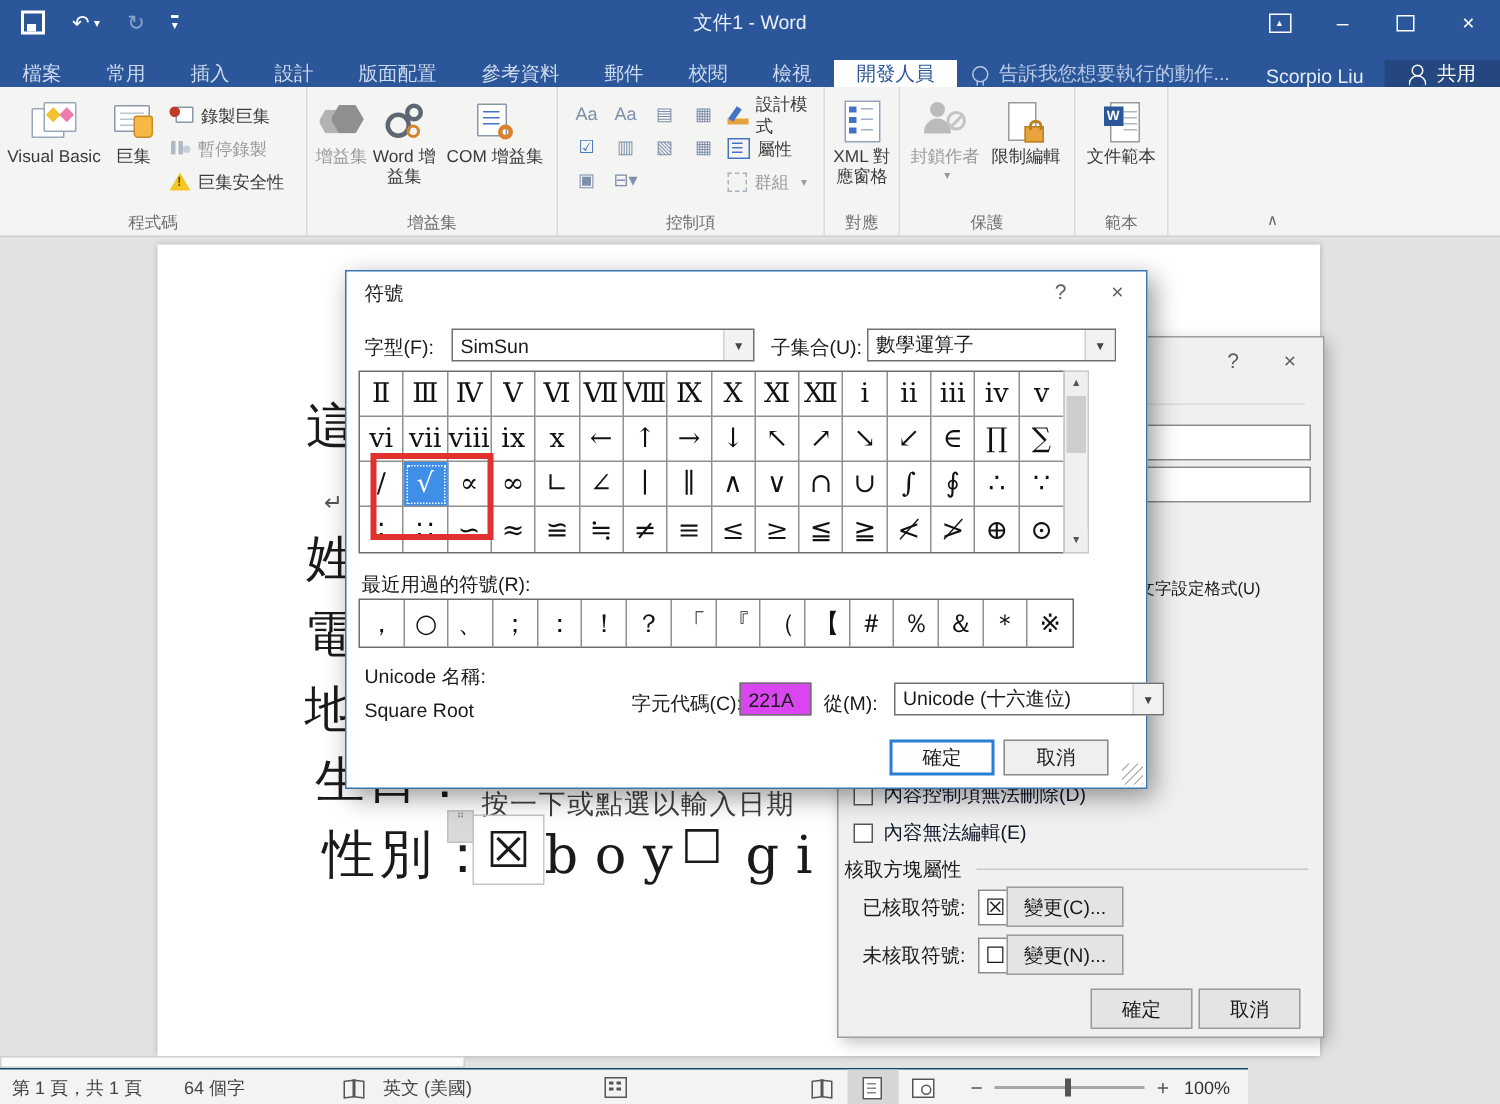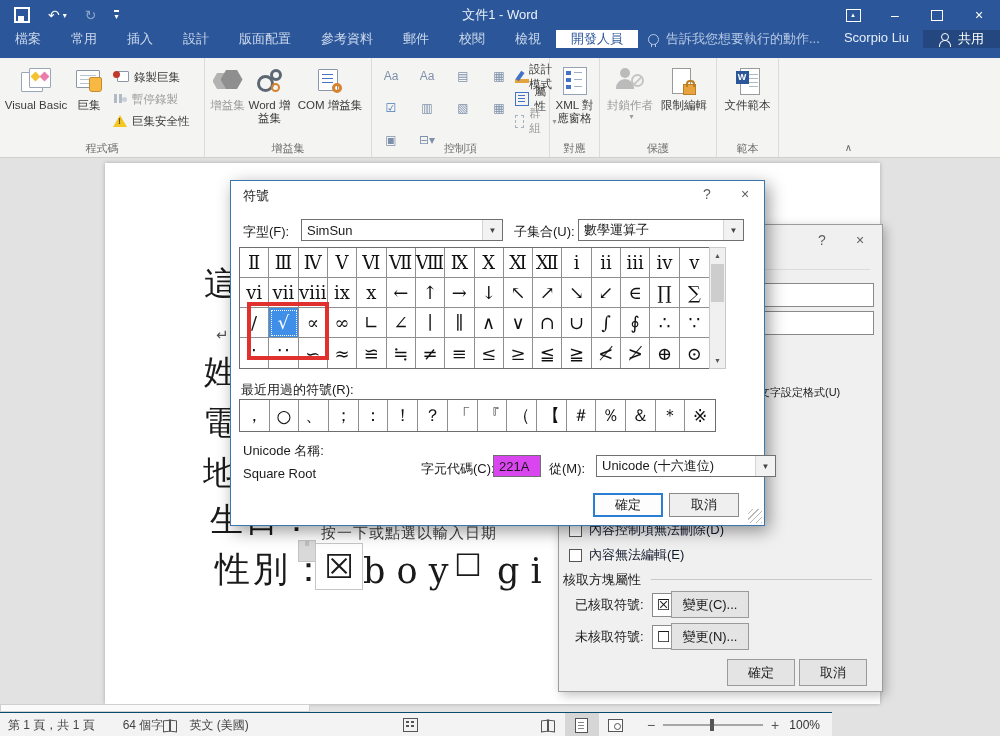--- a/index.html
+++ b/index.html
@@ -14,21 +14,21 @@
   .saveic:before{content:"";position:absolute;left:2px;bottom:0;width:6px;height:5px;background:#fff}
   .dim{opacity:.45}
   .chev{font-size:8px;margin-left:3px}
   .qcustom{display:inline-block;border-top:2px solid #fff;padding-top:1px;font-size:8px;line-height:8px}
   #title-text{position:absolute;left:0;right:0;text-align:center;font-size:13px;color:#eaf0fa}
   #winbtns{position:absolute;right:0;top:0;height:30px;display:flex;align-items:center}
   .wbtn{width:42px;height:30px;display:flex;align-items:center;justify-content:center;color:#fff;font-size:14px}
   .maxic{width:10px;height:9px;border:1px solid #fff;display:inline-block}
   .ribopt{width:13px;height:11px;border:1px solid #fff;display:flex;align-items:center;justify-content:center;font-size:7px}
   
-  #tabrow{position:absolute;left:0;top:30px;width:1000px;height:28px;background:#2b579a;display:flex;align-items:flex-start;color:#cdd9ec;font-size:13px}
+  #tabrow{position:absolute;left:0;top:30px;width:1000px;height:28px;background:#2b579a;display:flex;align-items:flex-end;color:#cdd9ec;font-size:13px}
   #tab-strip{display:flex}
   .tab{padding:0 15px;display:flex;align-items:center;cursor:default}
   .tab.active{background:#fff;color:#2b579a}
   #tellme{display:flex;align-items:center;gap:7px;margin-left:10px;color:#b6c8e4}
   .bulb{width:9px;height:9px;border:1px solid #b6c8e4;border-radius:50%;position:relative}
   .bulb:after{content:"";position:absolute;left:2px;top:9px;width:3px;height:3px;border-left:1px solid #b6c8e4;border-right:1px solid #b6c8e4}
   #tabspacer{flex:1}
   #user-name{display:flex;align-items:center;color:#e6edf8;margin-right:14px}
   #share-btn{display:flex;align-items:center;gap:7px;background:rgba(0,0,0,.18);color:#fff;padding:0 16px}
   .person{width:12px;height:12px;position:relative}
@@ -71,21 +71,21 @@
   .hex.h2{width:22px;height:19px;left:8px;top:2px;background:#8f8f8f}
   .gearwrap{position:relative;width:30px;height:27px}
   .gear{position:absolute;border-radius:50%;border:3.5px solid #5d6774;box-sizing:border-box}
   .gear.g1{width:17px;height:17px;left:3px;top:7px}
   .gear.g2{width:12px;height:12px;left:16px;top:1px;border-width:3px}
   .gear.g3{width:9px;height:9px;left:17px;top:15px;border-color:#d8822c;border-width:2.5px}
   .comic{position:relative;width:24px;height:24px}
   .comic .c1{position:absolute;left:0;top:0;width:20px;height:22px;border-color:#8a97a8}
   .comic .c1:before{content:"";position:absolute;left:3px;top:4px;width:11px;height:1px;background:#4472c4;box-shadow:0 4px 0 #4472c4,0 8px 0 #4472c4}
   .comic .g{position:absolute;right:0;bottom:0;width:10px;height:10px;border:3px solid #d8822c;border-radius:50%;box-sizing:border-box}
-  #control-tiles{display:grid;grid-template-columns:repeat(4,24px);grid-auto-rows:20px;gap:12px;padding:6px 2px 0 4px}
+  #control-tiles{display:grid;grid-template-columns:repeat(4,24px);grid-auto-rows:20px;gap:2px;padding:6px 2px 0 4px}
   .tile{display:flex;align-items:center;justify-content:center;font-size:12px;color:#7e90ab;border:1px solid transparent}
   .tile:nth-child(5){color:#4b7ab8}
   .dmic{position:relative;width:15px;height:12px}
   .dmic:before{content:"";position:absolute;left:0;bottom:0;width:14px;height:4px;background:#e5a33c}
   .dmic:after{content:"";position:absolute;left:3px;top:0;width:4px;height:10px;background:#4472c4;transform:rotate(35deg)}
   .propic{width:13px;height:12px;border:1px solid #4472c4;position:relative}
   .propic:before{content:"";position:absolute;left:2px;top:2px;width:7px;height:1px;background:#4472c4;box-shadow:0 3px 0 #4472c4,0 6px 0 #4472c4}
   .grpic{width:11px;height:11px;border:1px dashed #a9b4c2}
   .xmlic{width:22px;height:26px;border:1px solid #93a2b5;background:#fff;position:relative}
   .xmlic:before{content:"";position:absolute;left:2px;top:3px;width:5px;height:4px;background:#4472c4;box-shadow:0 7px 0 #4472c4,0 14px 0 #4472c4}
@@ -103,21 +103,21 @@
   .doctic .pg{position:absolute;right:0;top:0;width:18px;height:25px;background:#fff;border:1px solid #9a9a9a}
   .doctic .w{position:absolute;left:0;top:3px;width:13px;height:13px;background:#2b579a;color:#fff;font-size:9px;font-weight:bold;display:flex;align-items:center;justify-content:center}
   .doctic .ln{position:absolute;right:2px;top:6px;width:9px;height:1px;background:#b0b8c4;box-shadow:0 4px 0 #b0b8c4,0 8px 0 #b0b8c4,0 12px 0 #b0b8c4}
   #ribbon-collapse{position:absolute;right:148px;bottom:4px;font-size:10px;color:#666}
   
   #workspace{position:absolute;left:0;top:158px;width:1000px;height:546px;background:#e2e2e2}
   #document-page{position:absolute;left:105px;top:5px;width:775px;height:541px;background:#fff;box-shadow:0 0 4px rgba(0,0,0,.25)}
   .cornermark{position:absolute;left:187px;top:76px;width:60px;height:13px;border-right:1px solid #8a8a8a;border-bottom:1px solid #8a8a8a}
   .docline{position:absolute;font-family:"DejaVu Serif","Liberation Serif",serif;font-size:33px;color:#1a1a1a;letter-spacing:2px;white-space:nowrap}
   #pilcrow{position:absolute;left:111px;top:163px;font-size:15px;color:#555}
-  #date-hint{position:absolute;left:216px;top:361px;font-size:15px;color:#3f3f3f;letter-spacing:1px;white-space:nowrap}
+  #date-hint{position:absolute;left:216px;top:361px;font-size:18px;color:#3f3f3f;letter-spacing:1px;white-space:nowrap}
   #gender-line{position:absolute;left:0;top:375px;height:60px;width:560px}
   #gender-line .cjk{position:absolute;left:110px;top:8px;font-family:"DejaVu Serif","Liberation Serif",serif;font-size:35px;color:#1a1a1a;letter-spacing:3px}
   #cc-handle{position:absolute;left:193px;top:2px;width:16px;height:20px;background:#d9d9d9;border:1px solid #c2c2c2;color:#7a7a7a;font-size:7px;line-height:6px;text-align:center;overflow:hidden}
   #cc-box{position:absolute;left:210px;top:5px;width:46px;height:45px;border:1px solid #c6c6c6;display:flex;align-items:center;justify-content:center}
   #cc-box .chk{font-family:"DejaVu Sans",sans-serif;font-size:33px;color:#1a1a1a}
   .latin{position:absolute;top:13px;font-family:"DejaVu Serif","Liberation Serif",serif;font-size:35px;color:#1a1a1a}
   #boy-text{left:258px;letter-spacing:0}
   #unchecked-glyph{left:349px;top:9px;font-family:"DejaVu Sans",sans-serif;font-size:31px}
   #gi-text{left:392px}
   
@@ -167,21 +167,21 @@
   .sbtn{position:absolute;width:70px;height:24px;background:#efefef;border:1px solid #8a8a8a;font-size:13px;color:#1a1a1a;display:flex;align-items:center;justify-content:center;box-sizing:border-box}
   #sym-ok{left:362px;top:312px;border:2px solid #2a7ed3;background:#fdfdfd}
   #sym-cancel{left:438px;top:312px}
   #sym-grip{position:absolute;right:2px;bottom:2px;width:14px;height:14px;background:repeating-linear-gradient(135deg,transparent 0 3px,#b9b9b9 3px 4px)}
   #red-annotation{position:absolute;left:247px;top:302px;width:74px;height:50px;border:4px solid #e0312e;z-index:60}
   
   #hscroll-strip{position:absolute;left:0;top:704px;width:310px;height:8px;background:#fafafa;border:1px solid #cfcfcf;box-sizing:border-box}
   #statusbar{position:absolute;left:0;top:712px;width:832px;height:24px;background:#f3f3f3;border-top:1px solid #0c4a6e;font-size:12px;color:#444;display:flex;align-items:center}
   #sb-left{display:flex;align-items:center;margin-left:8px;gap:0}
   #sb-page{margin-right:28px}
-  #sb-words{}
+  #sb-words{margin-right:66px}
   .bookic{width:14px;height:11px;position:relative;margin-right:12px}
   .bookic:before,.bookic:after{content:"";position:absolute;top:0;width:6px;height:10px;border:1px solid #555}
   .bookic:before{left:0;transform:skewY(-6deg)}
   .bookic:after{right:0;transform:skewY(6deg)}
   #sb-macro{position:absolute;left:403px;top:5px;width:13px;height:12px;border:1px solid #555}
   #sb-macro:before{content:"";position:absolute;left:2px;top:2px;width:3px;height:2px;background:#555;box-shadow:0 4px 0 #555,5px 0 0 #555,5px 4px 0 #555}
   #sb-right{position:absolute;right:0;top:0;height:24px;display:flex;align-items:center}
   .viewbtn{width:34px;height:24px;display:flex;align-items:center;justify-content:center}
   .viewbtn.active{background:#d6d6d6}
   .pageic{width:11px;height:13px;border:1px solid #555;background:#fff;position:relative}

